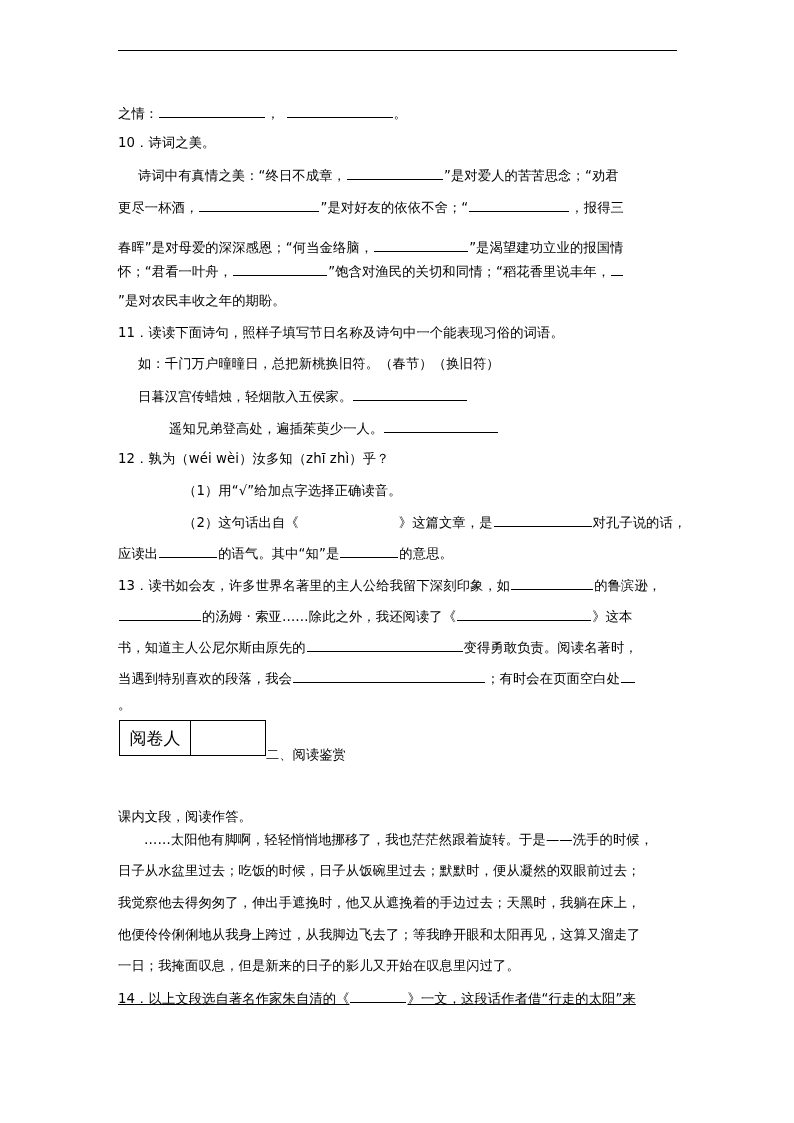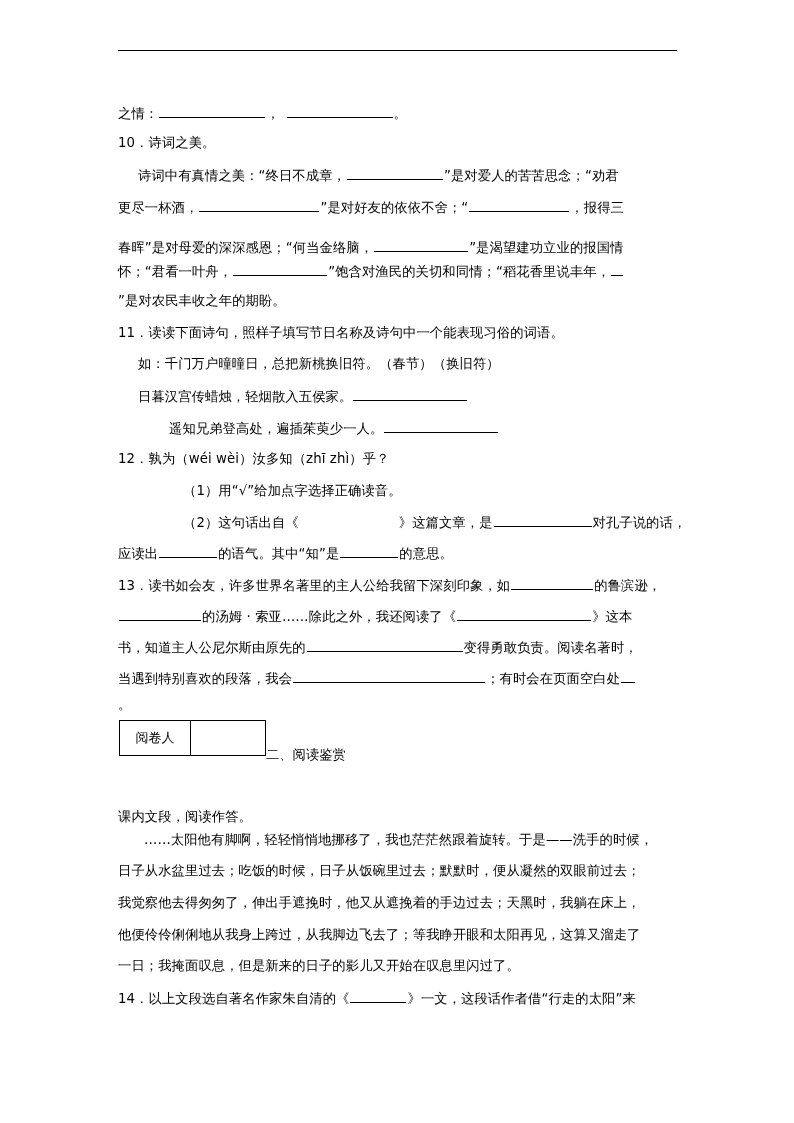--- a/index.html
+++ b/index.html
@@ -5,21 +5,21 @@
   html, body { margin: 0; padding: 0; background: #ffffff; }
   body { width: 794px; height: 1123px; position: relative; overflow: hidden;
          font-family: "DejaVu Sans", "Liberation Sans", sans-serif; color: #000; }
   .rule { position: absolute; left: 118px; top: 50px; width: 559px; height: 0; border-top: 1px solid #000; }
   .line { position: absolute; left: 118px; font-size: 13.3px; line-height: 18px; white-space: nowrap; letter-spacing: 0.1px; }
   .ind { left: 138px; }
   .ind2 { left: 143px; margin-left: 40px; }
   .blank { display: inline-block; border-bottom: 1px solid #000; height: 13px; vertical-align: baseline; margin: 0 1px; }
   .gap { display: inline-block; }
   table.score { position: absolute; left: 119px; top: 720px; border-collapse: collapse; }
-  table.score td { border: 1px solid #000; width: 70px; height: 34px; text-align: center; font-size: 13px; padding: 0; }
+  table.score td { border: 1px solid #000; width: 70px; height: 34px; text-align: center; font-size: 17px; padding: 0; }
   table.score td.empty { width: 74px; }
   .sec-title { position: absolute; left: 266px; top: 746px; font-size: 13.3px; line-height: 18px; white-space: nowrap; }
 </style>
 </head>
 <body>
 
 <div class="rule"></div>
 
 <div class="line" style="top:104px;">
   <span>之情：</span><span class="blank" style="width:106px"></span><span>，</span><span class="gap" style="width:6px"></span><span class="blank" style="width:106px"></span><span>。</span>
@@ -83,15 +83,15 @@
 <div class="sec-title">二、阅读鉴赏</div>
 
 <div class="line" style="top:800px;margin-top:8px;">课内文段，阅读作答。</div>
 
 <div class="line" style="left:144px; top:831px;">……太阳他有脚啊，轻轻悄悄地挪移了，我也茫茫然跟着旋转。于是——洗手的时候，</div>
 <div class="line" style="top:862px;">日子从水盆里过去；吃饭的时候，日子从饭碗里过去；默默时，便从凝然的双眼前过去；</div>
 <div class="line" style="top:894px;">我觉察他去得匆匆了，伸出手遮挽时，他又从遮挽着的手边过去；天黑时，我躺在床上，</div>
 <div class="line" style="top:926px;">他便伶伶俐俐地从我身上跨过，从我脚边飞去了；等我睁开眼和太阳再见，这算又溜走了</div>
 <div class="line" style="top:957px;">一日；我掩面叹息，但是新来的日子的影儿又开始在叹息里闪过了。</div>
 
-<div class="line" style="top:989px;">
+<div class="line" style="top:989px;text-decoration:underline;">
   <span>14．以上文段选自著名作家朱自清的《</span><span class="blank" style="width:56px"></span><span>》一文，这段话作者借“行走的太阳”来</span>
 </div>
 
 </body></html>

